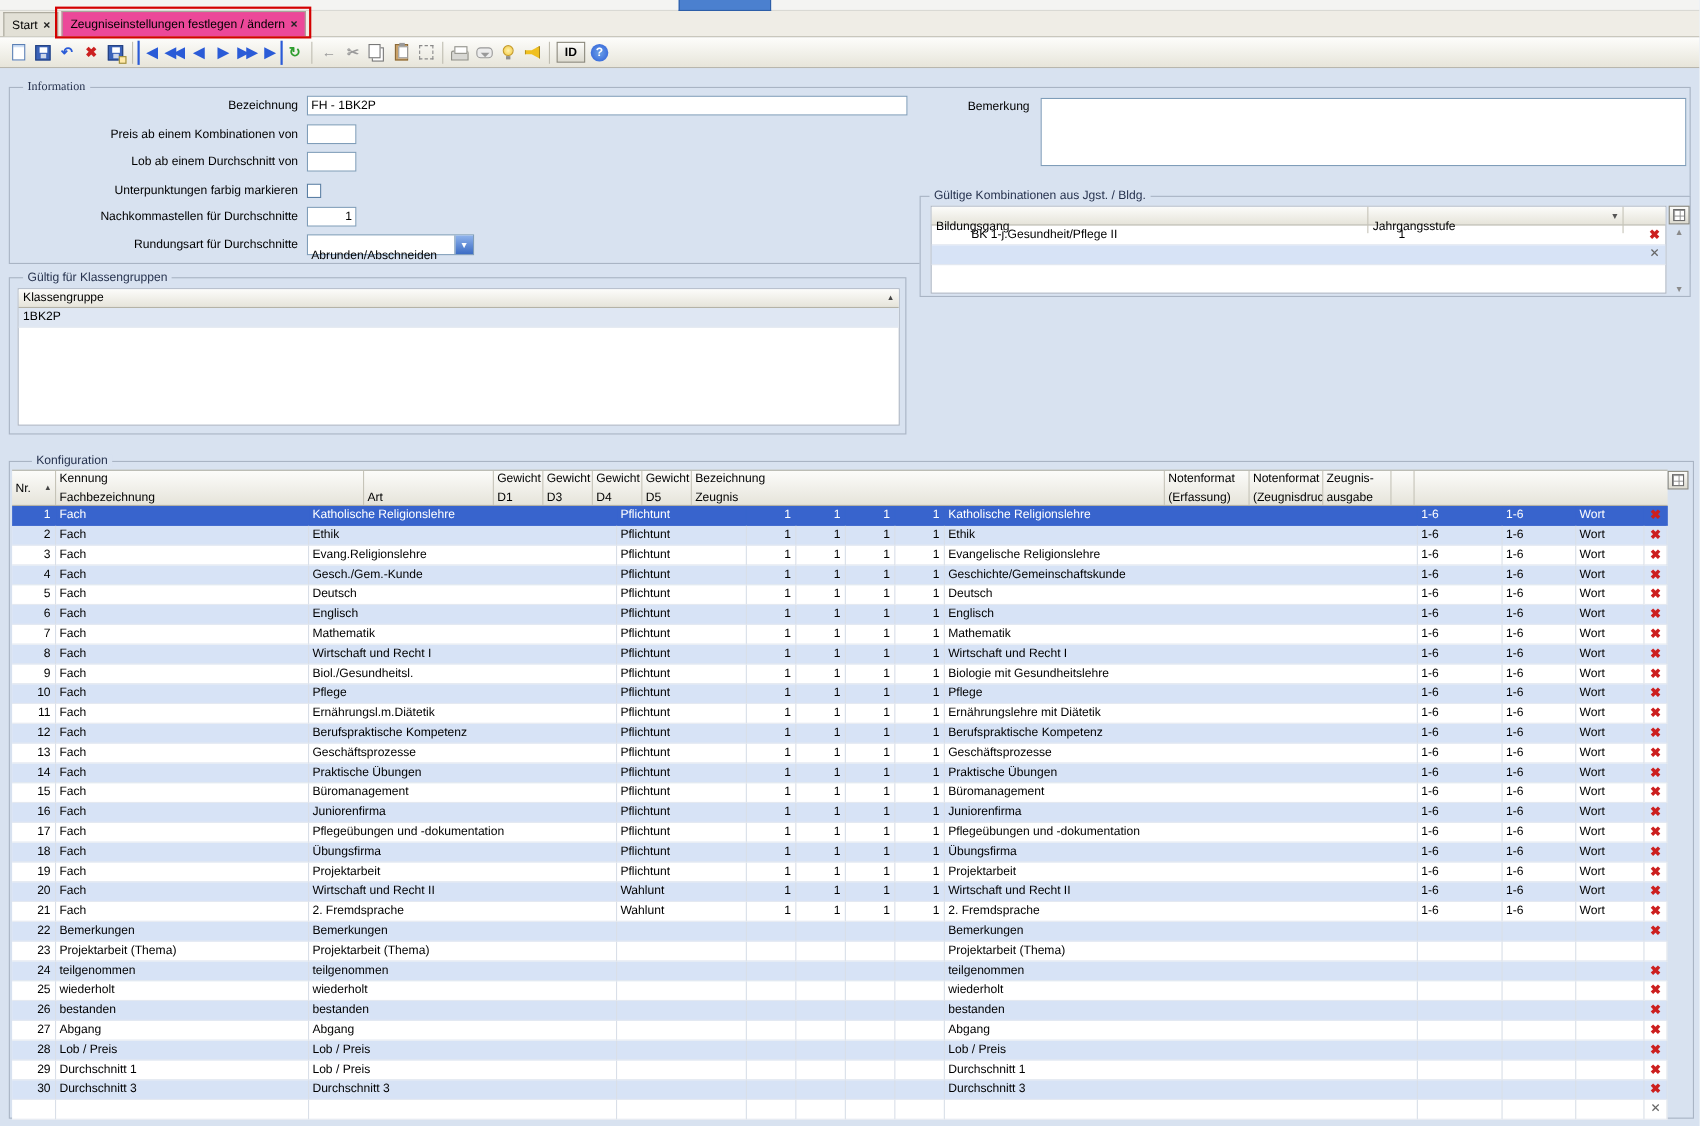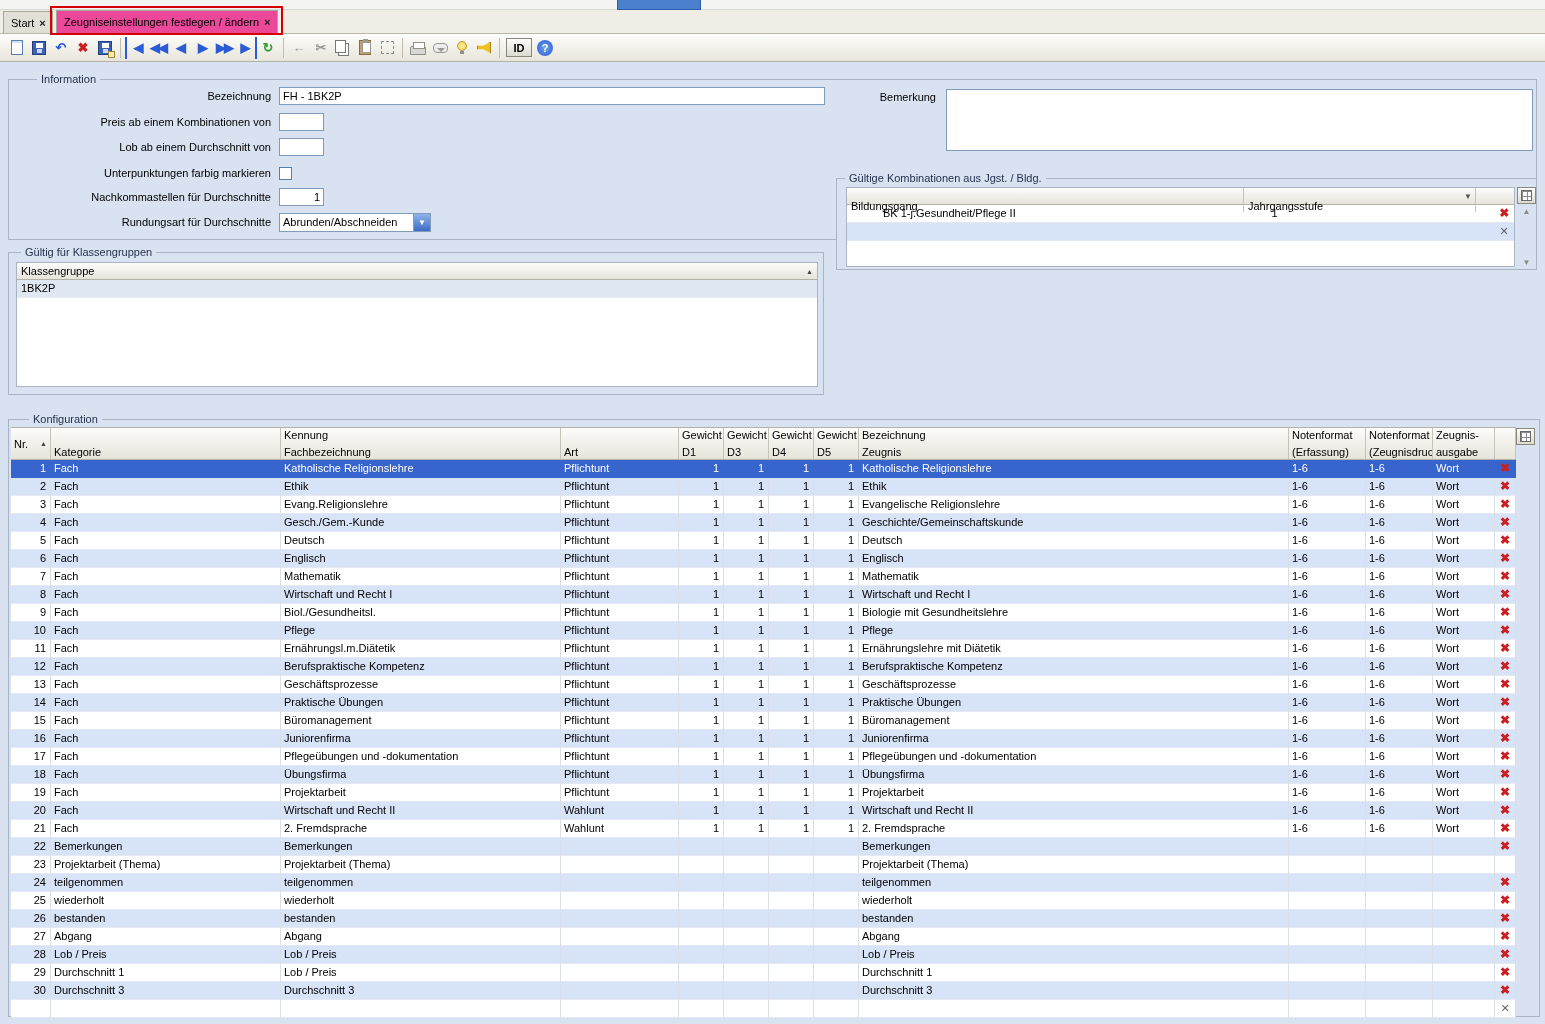--- a/index.html
+++ b/index.html
@@ -55,30 +55,30 @@
   .ic-horn { width:14px; height:12px; background:#f0c020; border:1px solid #a8861a; clip-path:polygon(0 35%, 45% 35%, 100% 0, 100% 100%, 45% 65%, 0 65%); }
   #id-button { min-width:26px; height:19px; border:1px solid #8a887c; background:linear-gradient(#fcfcfa,#dddbd0); font-weight:bold; font-size:11px; display:flex; align-items:center; justify-content:center; padding:0 4px; cursor:pointer; margin:0 2px; }
   .ic-help { width:16px; height:16px; border-radius:50%; background:radial-gradient(#6ea2e8,#2a5bd7); color:#fff; font-weight:bold; font-size:11px; display:flex; align-items:center; justify-content:center; }
 
   
   #content { position:absolute; left:0; top:62px; width:1545px; height:962px; background:#d8e2f0; }
   .groupbox { position:absolute; border:1px solid #a9b4c4; }
   .gb-title { position:absolute; top:-7px; background:#d8e2f0; padding:0 4px; color:#26324e; white-space:nowrap; }
 
   #gb-info { left:8px; top:17px; width:1529px; height:161px; }
-  #gb-info .gb-title { left:28px; }
+  #gb-info .gb-title { left:12px;font-family:Liberation Serif, serif; }
   .frow { position:absolute; height:18px; display:flex; align-items:center; }
   .frow label { display:block; width:262px; text-align:right; padding-right:8px; white-space:nowrap; }
   input.tb, textarea.ta { border:1px solid #7f9db9; background:#fff; font-family:"Liberation Sans",sans-serif; font-size:11px; height:18px; padding:1px 3px; }
   input.small { width:45px; }
   input.ralign { text-align:right; }
   #inp-bezeichnung { width:546px; }
   .cb { width:13px; height:13px; background:#fff; border:1px solid #5a7fa4; cursor:pointer; }
   .dropdown { width:152px; height:19px; border:1px solid #7f9db9; background:#fff; display:flex; cursor:pointer; }
-  .dropdown .dd-text { flex:1; padding:2px 3px; white-space:nowrap; overflow:hidden; }
+  .dropdown .dd-text { flex:1; padding:12px 3px; white-space:nowrap; overflow:hidden; }
   .dd-btn { width:17px; background:linear-gradient(#8fb3ec,#3c6cc4); border-left:1px solid #7f9db9; color:#fff; font-size:8px; display:flex; align-items:center; justify-content:center; }
   #bemerkung-label { position:absolute; left:667px; top:11px; width:260px; text-align:right; }
   #bemerkung-ta { position:absolute; left:937px; top:9px; width:587px; height:62px; resize:none; }
 
   
   #gb-komb { left:836px; top:116px; width:701px; height:92px; background:#d8e2f0; z-index:3; }
   #gb-komb .gb-title { left:8px; }
   #kgrid { position:absolute; left:9px; top:8px; width:669px; height:80px; background:#fff; border:1px solid #aab4c2; }
   .khead { display:flex; height:17px; background:linear-gradient(#fcfcfa,#e6e4da); border-bottom:1px solid #b4b2a6; }
   .khc { padding:12px 4px; border-right:1px solid #c6c4b8; position:relative; white-space:nowrap; }
@@ -282,23 +282,20 @@
 
   <div class="groupbox" id="gb-konfig">
     <span class="gb-title">Konfiguration</span>
 
     <div id="ktable">
       <div class="thead">
         <span class="hc c-nr hc-nr">
             <span>Nr.</span>
             <span class="sort-asc">▲</span>
           </span>
-        <span class="hc c-kat">
-            <span>Kategorie</span>
-          </span>
         <span class="hc c-ken two">
             <span>Kennung</span>
             <span>Fachbezeichnung</span>
           </span>
         <span class="hc c-art">
             <span>Art</span>
           </span>
         <span class="hc c-g two">
             <span>Gewicht</span>
             <span>D1</span>

